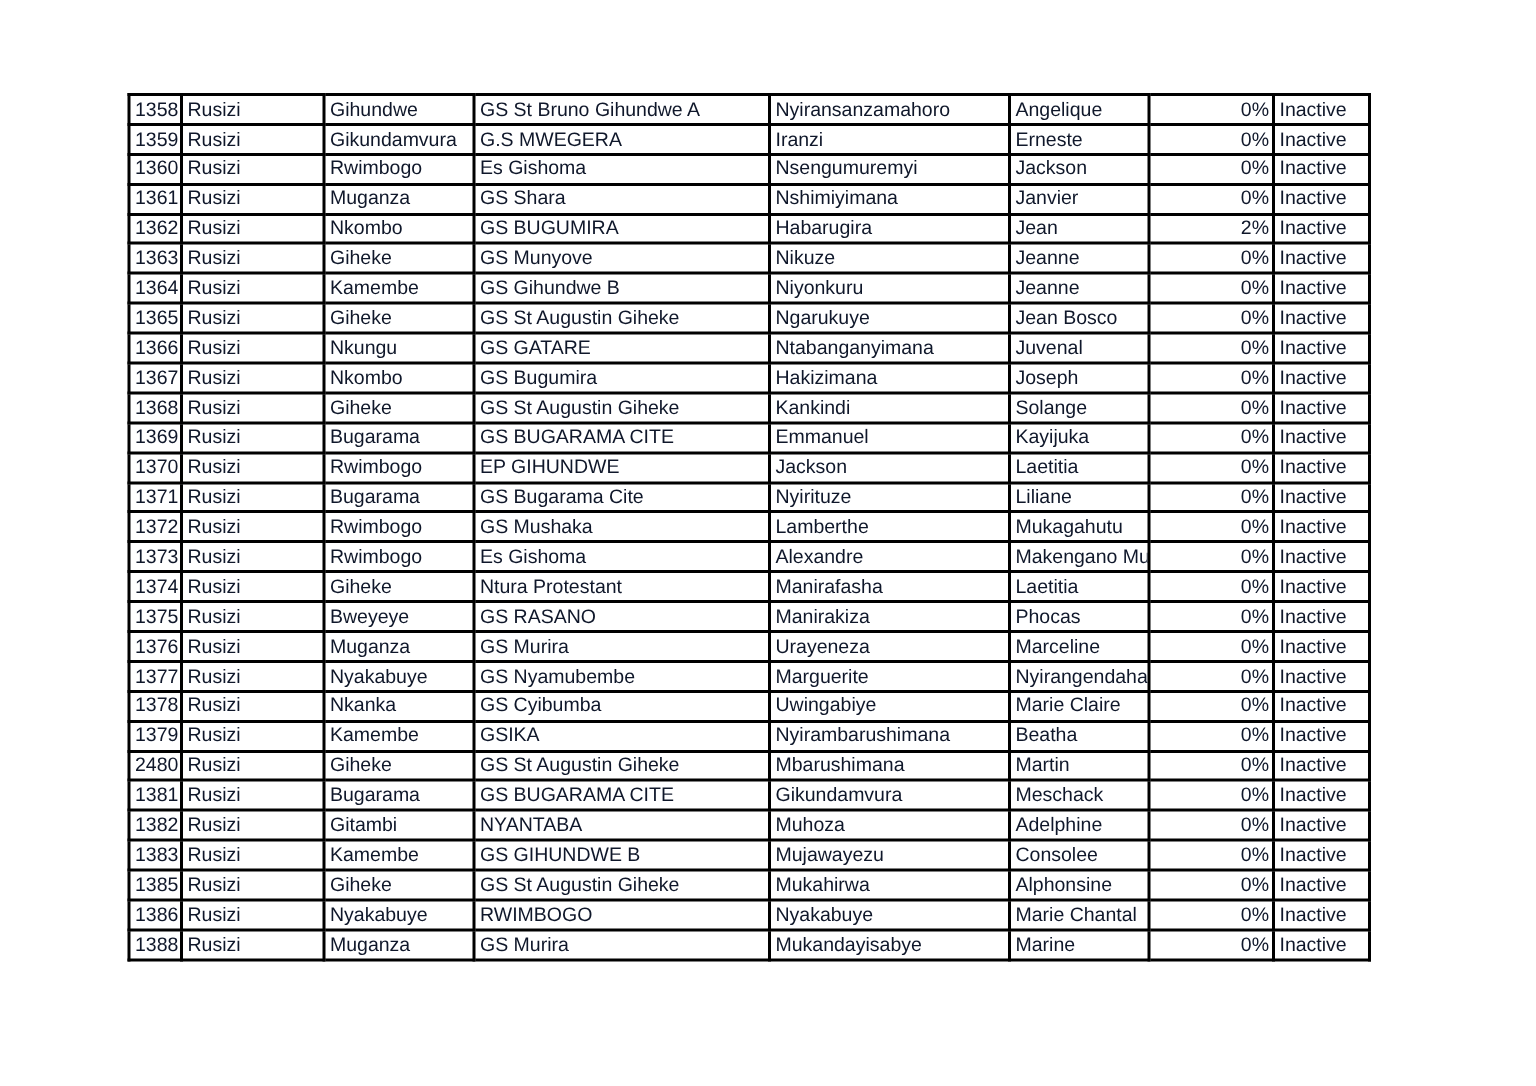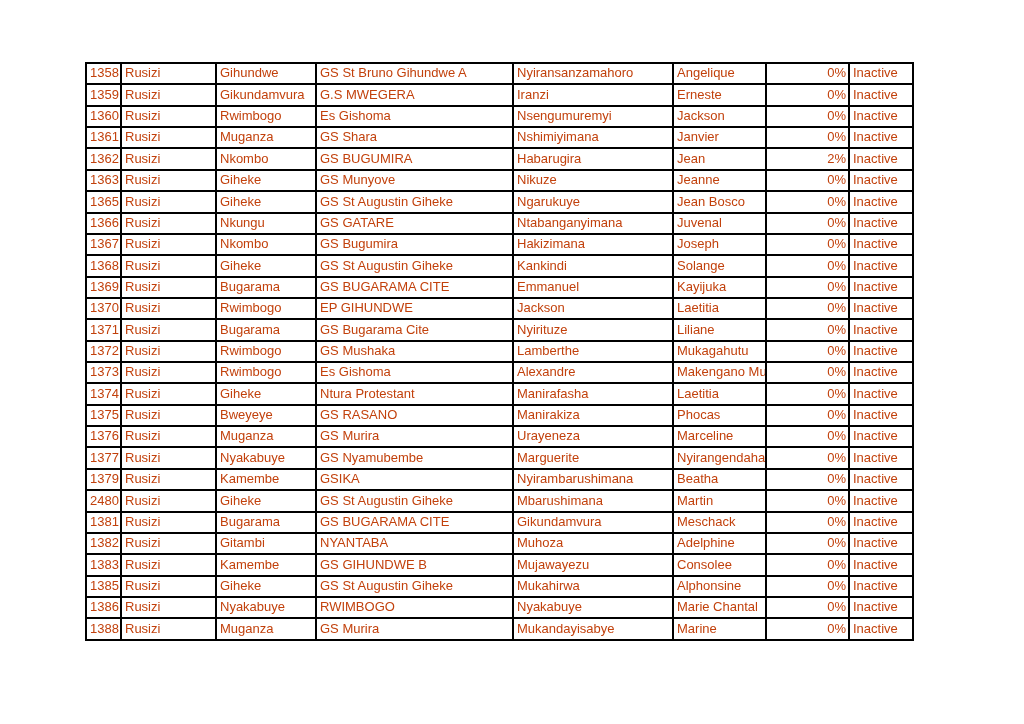--- a/index.html
+++ b/index.html
@@ -19,21 +19,21 @@
   }
   table.data-table {
     position: absolute;
     left: 85px;
     top: 62px;
     width: 827px;
     height: 579px;
     border-collapse: collapse;
     table-layout: fixed;
     font-size: 13px;
-    color: #c2410c;
+    color: #0f172a;
   }
   table.data-table td {
     border: 2px solid #000000;
     padding: 0 3px;
     height: 16.6px;
     line-height: 16.6px;
     white-space: nowrap;
     overflow: hidden;
     vertical-align: middle;
     background: #ffffff;
@@ -117,20 +117,30 @@
           <td class="al-right">1363</td>
           <td class="al-left">Rusizi</td>
           <td class="al-left">Giheke</td>
           <td class="al-left">GS Munyove</td>
           <td class="al-left">Nikuze</td>
           <td class="al-left">Jeanne</td>
           <td class="al-right">0%</td>
           <td class="al-left">Inactive</td>
         </tr>
         <tr>
+          <td class="al-right">1364</td>
+          <td class="al-left">Rusizi</td>
+          <td class="al-left">Kamembe</td>
+          <td class="al-left">GS Gihundwe B</td>
+          <td class="al-left">Niyonkuru</td>
+          <td class="al-left">Jeanne</td>
+          <td class="al-right">0%</td>
+          <td class="al-left">Inactive</td>
+        </tr>
+        <tr>
           <td class="al-right">1365</td>
           <td class="al-left">Rusizi</td>
           <td class="al-left">Giheke</td>
           <td class="al-left">GS St Augustin Giheke</td>
           <td class="al-left">Ngarukuye</td>
           <td class="al-left">Jean Bosco</td>
           <td class="al-right">0%</td>
           <td class="al-left">Inactive</td>
         </tr>
         <tr>
@@ -243,20 +253,30 @@
           <td class="al-right">0%</td>
           <td class="al-left">Inactive</td>
         </tr>
         <tr>
           <td class="al-right">1377</td>
           <td class="al-left">Rusizi</td>
           <td class="al-left">Nyakabuye</td>
           <td class="al-left">GS Nyamubembe</td>
           <td class="al-left">Marguerite</td>
           <td class="al-left">Nyirangendaha</td>
+          <td class="al-right">0%</td>
+          <td class="al-left">Inactive</td>
+        </tr>
+        <tr>
+          <td class="al-right">1378</td>
+          <td class="al-left">Rusizi</td>
+          <td class="al-left">Nkanka</td>
+          <td class="al-left">GS Cyibumba</td>
+          <td class="al-left">Uwingabiye</td>
+          <td class="al-left">Marie Claire</td>
           <td class="al-right">0%</td>
           <td class="al-left">Inactive</td>
         </tr>
         <tr>
           <td class="al-right">1379</td>
           <td class="al-left">Rusizi</td>
           <td class="al-left">Kamembe</td>
           <td class="al-left">GSIKA</td>
           <td class="al-left">Nyirambarushimana</td>
           <td class="al-left">Beatha</td>

